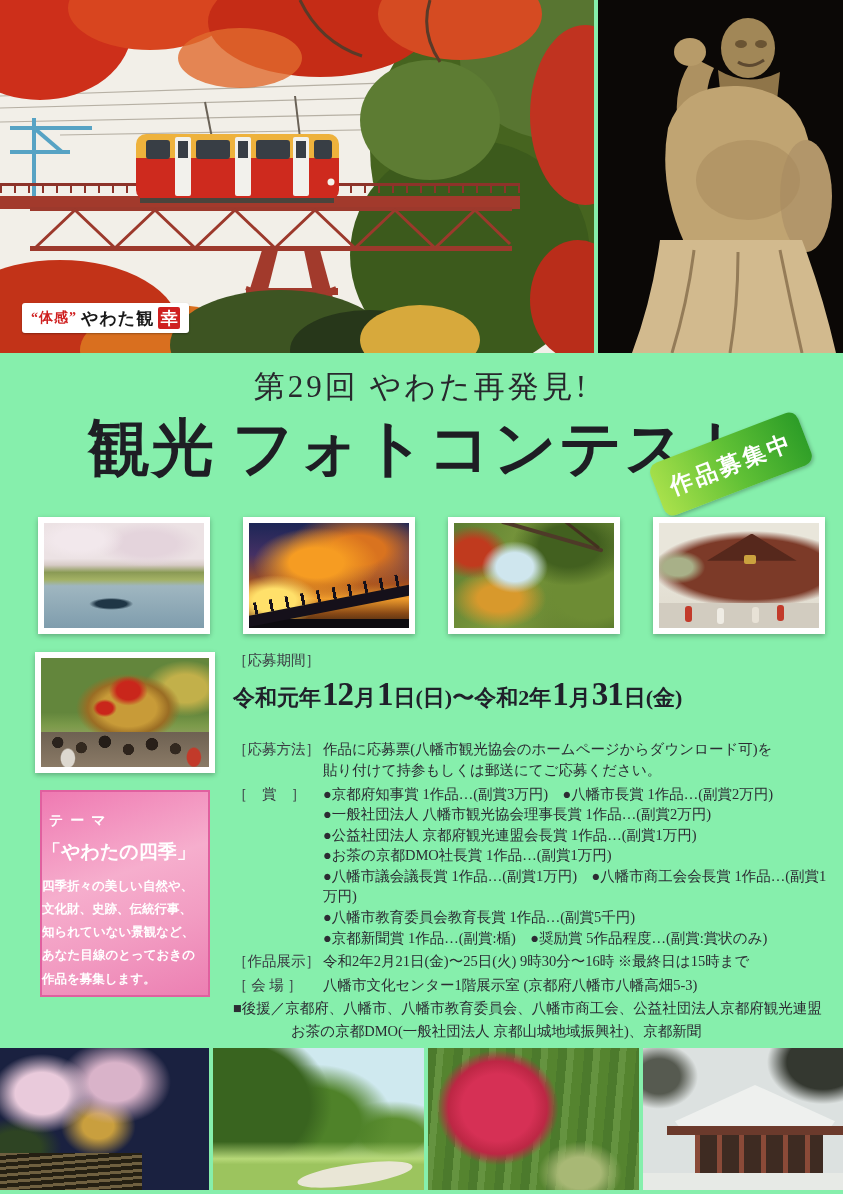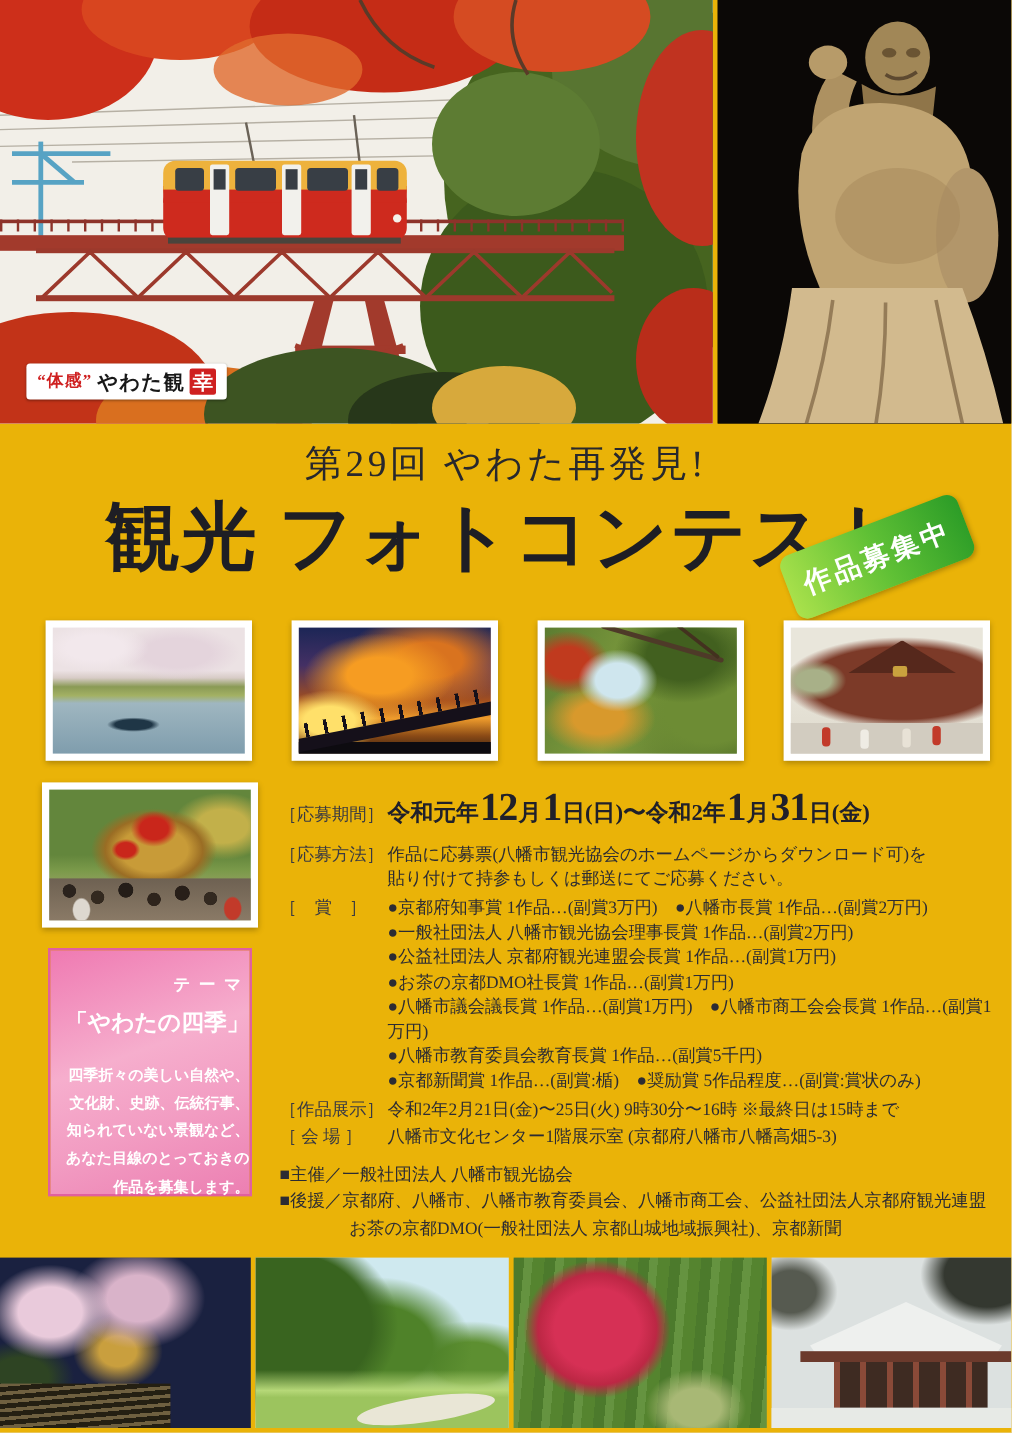--- a/index.html
+++ b/index.html
@@ -1,18 +1,18 @@
 <!DOCTYPE html>
 <html lang="ja"><head>
 <meta charset="utf-8">
 <style>
   html,body{margin:0;padding:0;background:#e9e7e2;}
   .poster{
     position:relative;width:843px;height:1194px;margin:0 auto;
-    background:#eab308;overflow:hidden;
+    background:#86efac;overflow:hidden;
     font-family:"Liberation Serif","DejaVu Serif",serif;color:#2e2e35;
   }
   .abs{position:absolute;}
   svg{display:block;}
 
   
   .main-photo{left:0;top:0;width:594px;height:353px;background:#f2efe8;}
   .statue-photo{left:598px;top:0;width:245px;height:353px;background:#0b0806;}
 
   
@@ -89,33 +89,33 @@
     radial-gradient(10px 10px at 38% 28%, #241d18 0 60%, transparent 65%),
     radial-gradient(9px 9px at 52% 50%, #2e241c 0 60%, transparent 65%),
     radial-gradient(10px 10px at 66% 35%, #281f19 0 60%, transparent 65%),
     radial-gradient(9px 9px at 80% 48%, #332920 0 60%, transparent 65%),
     radial-gradient(12px 16px at 91% 72%, #c23a2a 0 55%, transparent 65%),
     radial-gradient(12px 16px at 16% 75%, #ddd8cf 0 55%, transparent 65%),
     linear-gradient(#6e6152 0, #8a7a66 100%);}
 
   
   .theme-box{left:40px;top:790px;width:170px;height:207px;box-sizing:border-box;
-    border:2px solid #e0609f;text-align:right;color:#fff;padding-top:20px;
+    border:2px solid #e0609f;text-align:left;color:#fff;padding-top:20px;
     background:linear-gradient(160deg,#ef7ab2 0%,#f6aecd 42%,#f29cc2 68%,#ec7fb2 100%);}
   .theme-label{font-size:14px;letter-spacing:7px;padding-left:7px;font-weight:600;}
   .theme-title{font-size:19px;font-weight:700;margin-top:9px;letter-spacing:0;}
-  .theme-body{font-size:12.5px;line-height:1.85;margin-top:20px;white-space:pre-line;font-weight:600;}
+  .theme-body{font-size:12.5px;line-height:1.85;margin-top:10px;white-space:pre-line;font-weight:600;}
 
   
   .details{left:233px;top:650px;width:604px;font-size:14.5px;line-height:1.42;color:#2c2c33;}
   .drow{display:flex;align-items:baseline;margin-bottom:3px;}
   .dlabel{width:90px;flex:none;color:#3a3a42;}
   .dtext{white-space:pre-line;}
   .period-text{display:flex;align-items:baseline;font-weight:700;color:#20202a;flex-wrap:nowrap;}
-  .pt{font-size:19px;}
+  .pt{font-size:22px;}
   .pn{font-size:33px;letter-spacing:-1px;padding:0 1px;}
   .host{margin-top:10px;}
   .support{margin-top:2px;}
   .support.indent{padding-left:58px;}
 
   
   .bp{position:absolute;top:1048px;height:142px;overflow:hidden;}
   #bp1{left:0;width:209px;background:
     radial-gradient(70px 55px at 20% 32%, #e9cadb 0 38%, rgba(233,202,219,0) 72%),
     radial-gradient(80px 60px at 55% 24%, #d9b3c9 0 32%, rgba(217,179,201,0) 70%),
@@ -305,21 +305,21 @@
     <div class="theme-label">テーマ</div>
     <div class="theme-title">「やわたの四季」</div>
     <div class="theme-body">四季折々の美しい自然や、
 文化財、史跡、伝統行事、
 知られていない景観など、
 あなた目線のとっておきの
 作品を募集します。</div>
   </div>
 
   <div class="abs details">
-    <div class="drow" style="margin-bottom:6px;">
+    <div class="drow" style="margin-bottom:22px;flex-direction:column;">
       <div class="dlabel">［応募期間］</div>
       <div class="period-text">
         <span class="pt">令和元年</span>
         <span class="pn">12</span>
         <span class="pt">月</span>
         <span class="pn">1</span>
         <span class="pt">日(日)</span>
         <span class="pt">〜</span>
         <span class="pt">令和2年</span>
         <span class="pn">1</span>
@@ -353,21 +353,20 @@
           <div class="dlabel">［作品展示］</div>
           <div class="dtext">令和2年2月21日(金)〜25日(火) 9時30分〜16時 ※最終日は15時まで</div>
         </div>
 
         <div class="drow">
           <div class="dlabel">［ 会 場 ］</div>
           <div class="dtext">八幡市文化センター1階展示室 (京都府八幡市八幡高畑5-3)</div>
         </div>
       </div>
 
-    <div class="host">■主催／一般社団法人 八幡市観光協会</div>
     <div class="support">■後援／京都府、八幡市、八幡市教育委員会、八幡市商工会、公益社団法人京都府観光連盟</div>
     <div class="support indent">お茶の京都DMO(一般社団法人 京都山城地域振興社)、京都新聞</div>
   </div>
 
   <div class="bp" id="bp1">
     <div class="steps"></div>
   </div>
   <div class="bp" id="bp2">
     <div class="walk"></div>
   </div>

